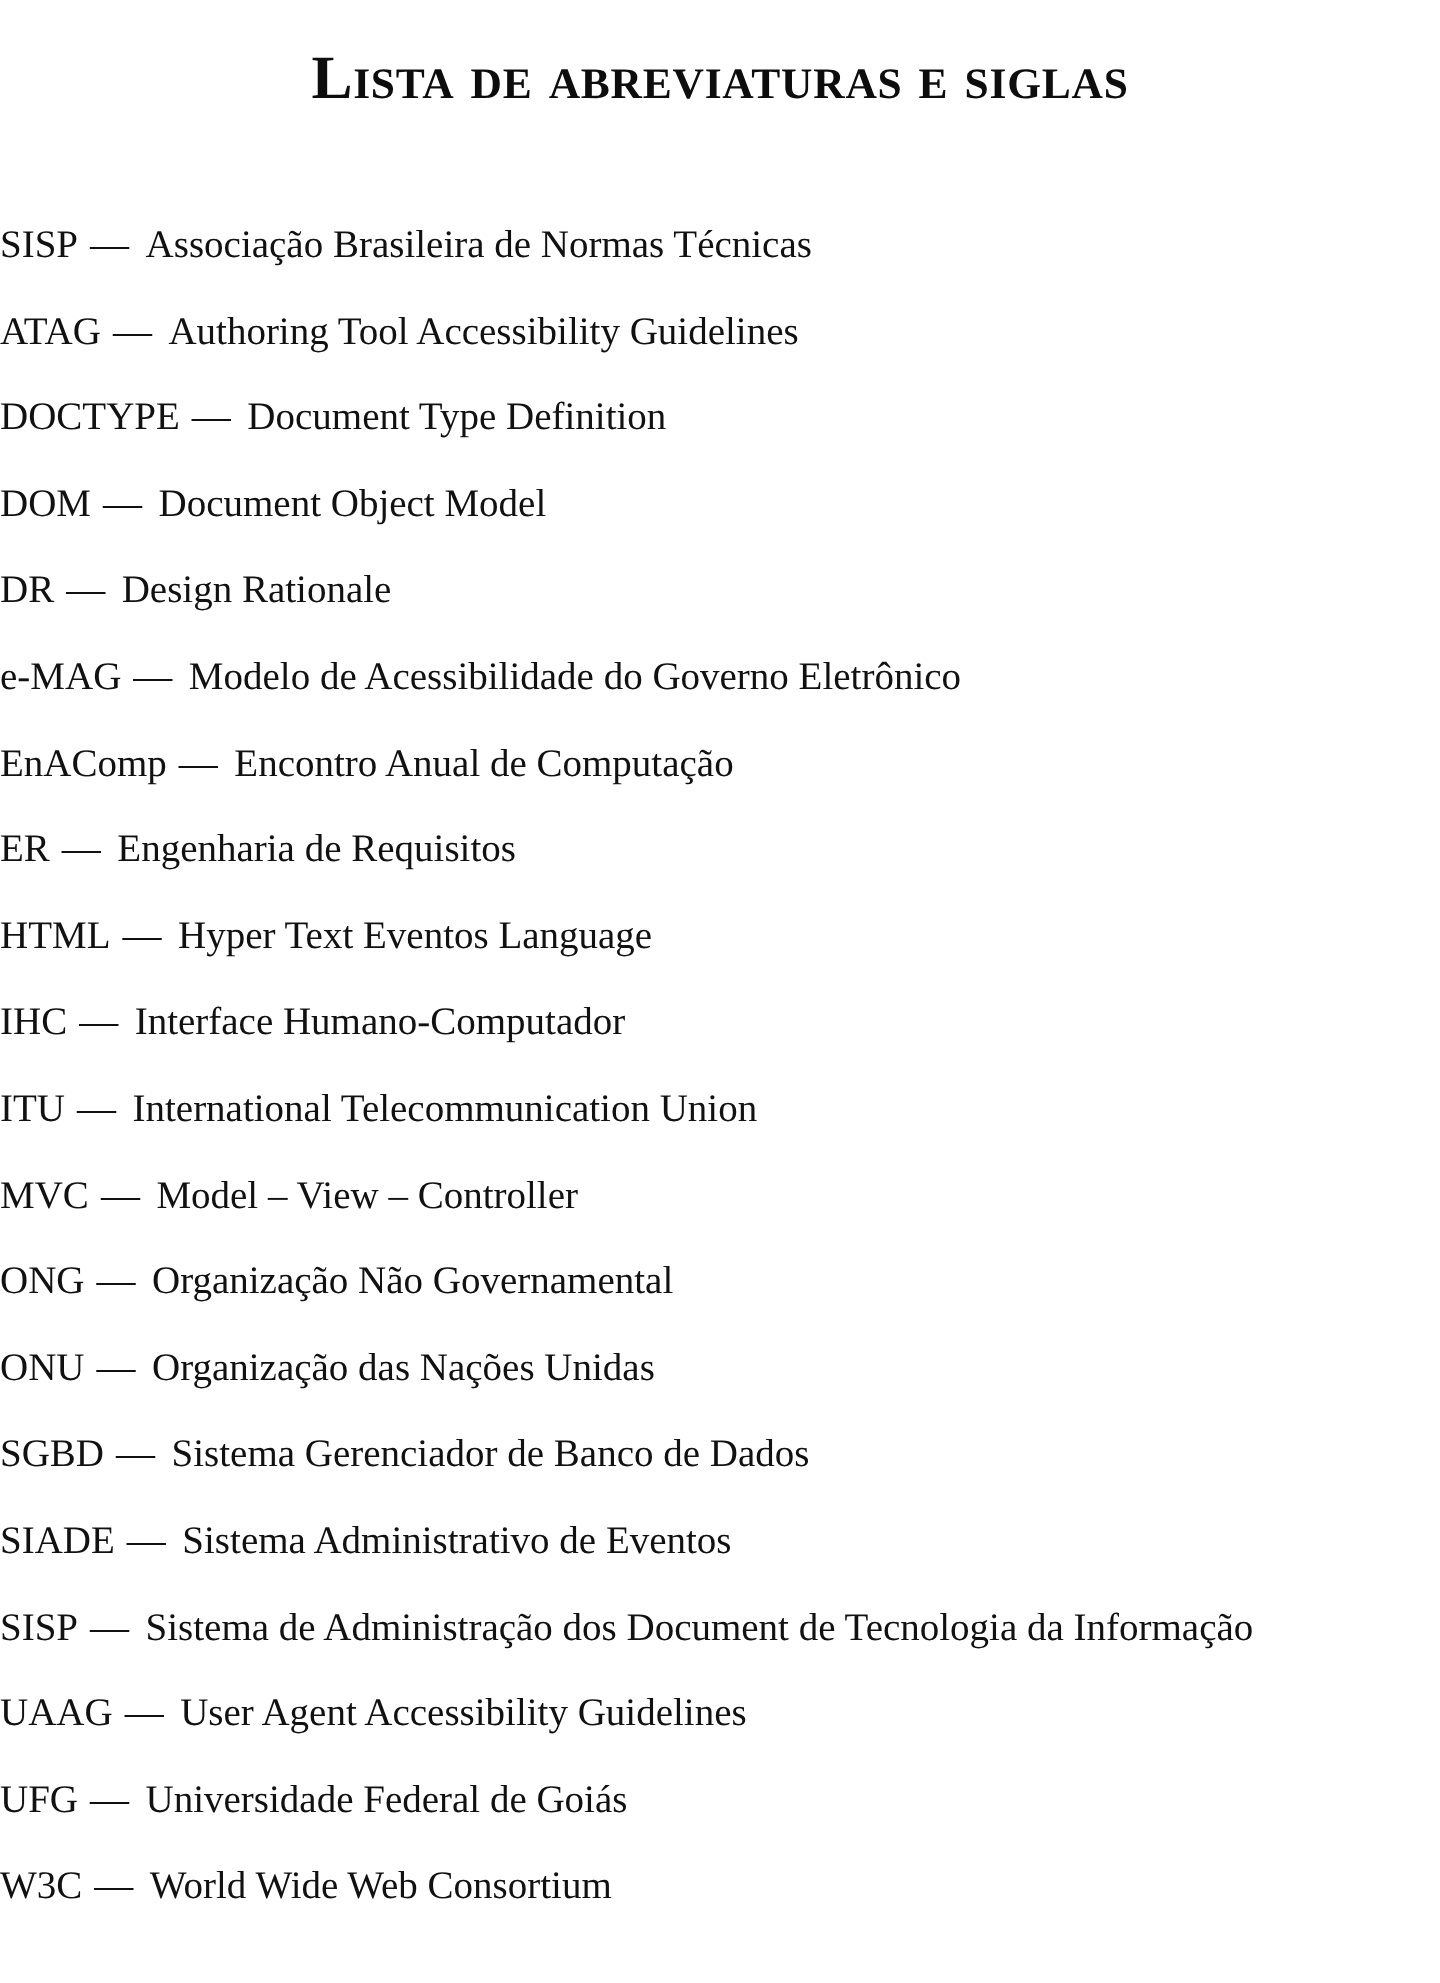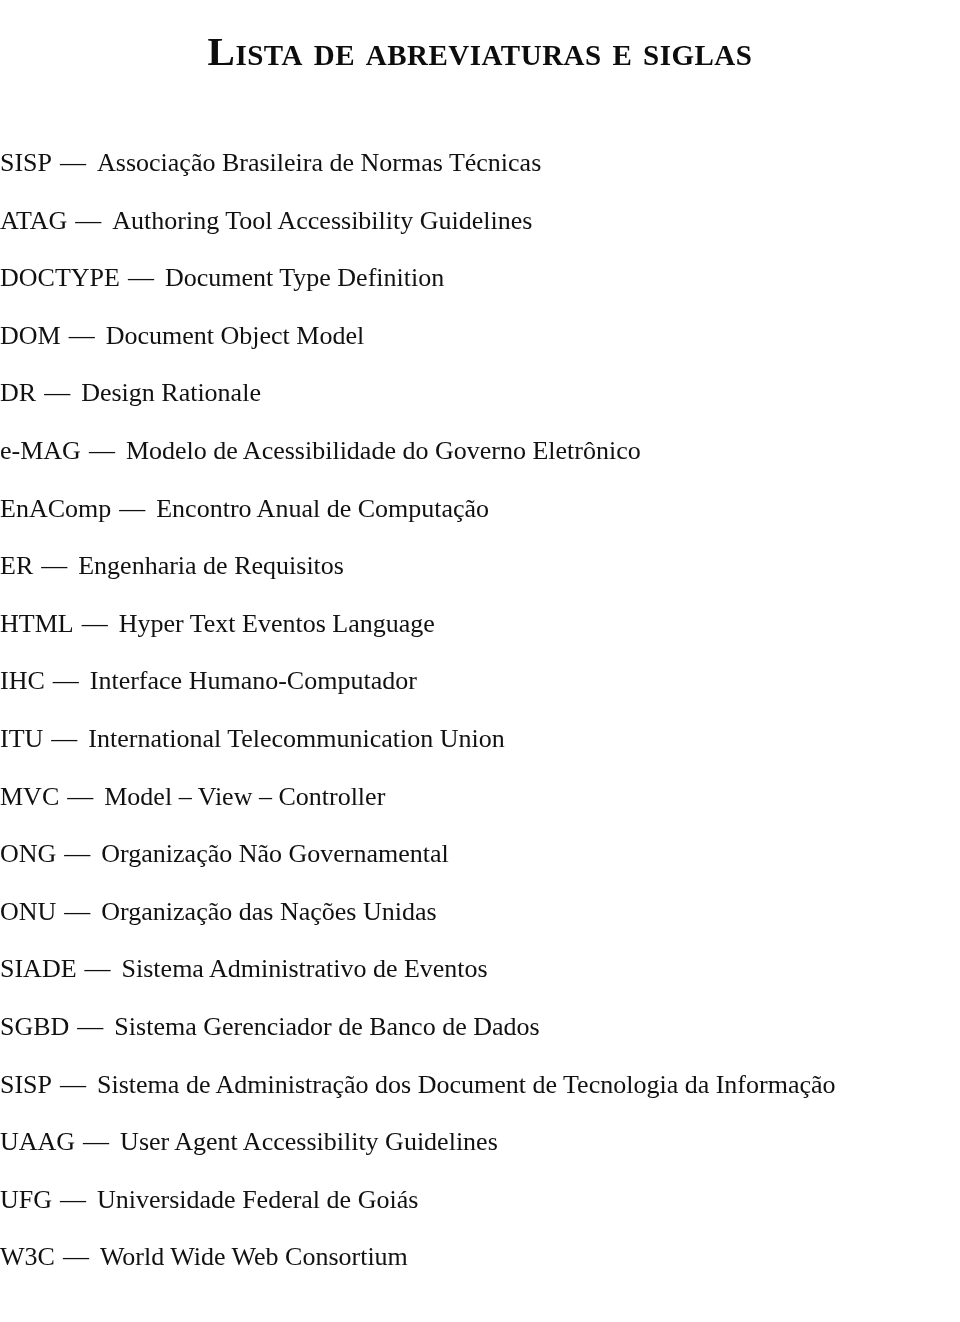--- a/index.html
+++ b/index.html
@@ -93,21 +93,21 @@
       <div class="abbrev-entry"><span class="term">DR</span><span class="dash sp-sm">—</span><span class="definition sp-md italic">Design Rationale</span></div>
       <div class="abbrev-entry"><span class="term">e-MAG</span><span class="dash sp-sm">—</span><span class="definition sp-md">Modelo de Acessibilidade do Governo Eletrônico</span></div>
       <div class="abbrev-entry"><span class="term">EnAComp</span><span class="dash sp-sm">—</span><span class="definition sp-md">Encontro Anual de Computação</span></div>
       <div class="abbrev-entry"><span class="term">ER</span><span class="dash sp-sm">—</span><span class="definition sp-md">Engenharia de Requisitos</span></div>
       <div class="abbrev-entry"><span class="term">HTML</span><span class="dash sp-sm">—</span><span class="definition sp-md italic">Hyper Text Eventos Language</span></div>
       <div class="abbrev-entry"><span class="term">IHC</span><span class="dash sp-sm">—</span><span class="definition sp-md">Interface Humano-Computador</span></div>
       <div class="abbrev-entry"><span class="term">ITU</span><span class="dash sp-sm">—</span><span class="definition sp-md italic">International Telecommunication Union</span></div>
       <div class="abbrev-entry"><span class="term">MVC</span><span class="dash sp-sm">—</span><span class="definition sp-md italic">Model – View – Controller</span></div>
       <div class="abbrev-entry"><span class="term">ONG</span><span class="dash sp-sm">—</span><span class="definition sp-md">Organização Não Governamental</span></div>
       <div class="abbrev-entry"><span class="term">ONU</span><span class="dash sp-sm">—</span><span class="definition sp-md">Organização das Nações Unidas</span></div>
+      <div class="abbrev-entry"><span class="term">SGBD</span><span class="dash sp-sm">—</span><span class="definition sp-md">Sistema Gerenciador de Banco de Dados</span></div>
       <div class="abbrev-entry"><span class="term">SIADE</span><span class="dash sp-sm">—</span><span class="definition sp-md">Sistema Administrativo de Eventos</span></div>
-      <div class="abbrev-entry"><span class="term">SGBD</span><span class="dash sp-sm">—</span><span class="definition sp-md">Sistema Gerenciador de Banco de Dados</span></div>
       <div class="abbrev-entry"><span class="term">SISP</span><span class="dash sp-sm">—</span><span class="definition sp-md">Sistema de Administração dos Document de Tecnologia da Informação</span></div>
       <div class="abbrev-entry"><span class="term">UAAG</span><span class="dash sp-sm">—</span><span class="definition sp-md italic">User Agent Accessibility Guidelines</span></div>
       <div class="abbrev-entry"><span class="term">UFG</span><span class="dash sp-sm">—</span><span class="definition sp-md">Universidade Federal de Goiás</span></div>
       <div class="abbrev-entry"><span class="term">W3C</span><span class="dash sp-sm">—</span><span class="definition sp-md italic">World Wide Web Consortium</span></div>
     </div>
 
 </div>
 
 </body></html>

